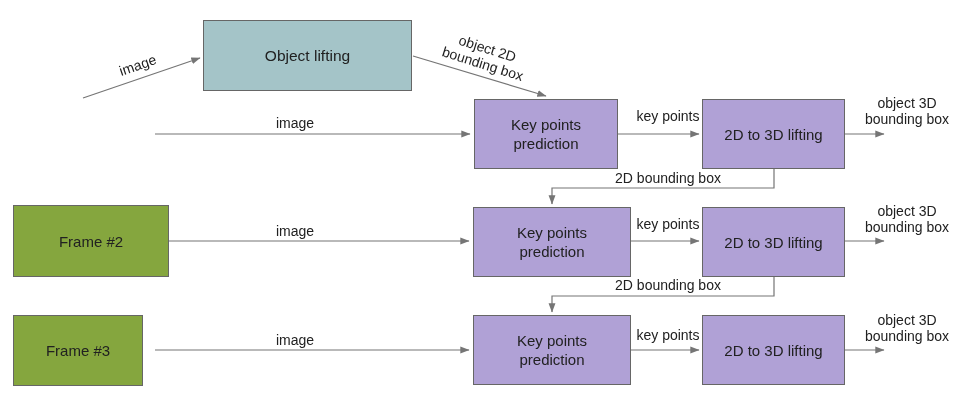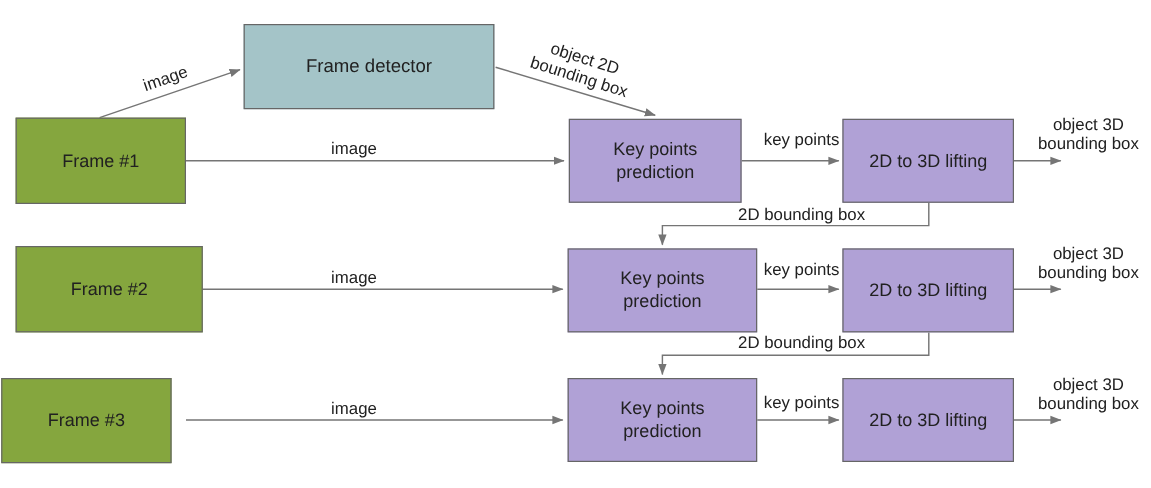--- a/index.html
+++ b/index.html
@@ -51,30 +51,27 @@
 
     <line x1="845" y1="134" x2="884" y2="134" marker-end="url(#ah)"></line>
     <line x1="845" y1="241" x2="884" y2="241" marker-end="url(#ah)"></line>
     <line x1="845" y1="350" x2="884" y2="350" marker-end="url(#ah)"></line>
 
     <polyline points="774,169 774,188 552,188 552,204" marker-end="url(#ah)"></polyline>
     <polyline points="774,277 774,296 552,296 552,312" marker-end="url(#ah)"></polyline>
   </svg>
 
   <div class="node detector" style="left:203px;top:20px;width:209px;height:71px">
-    <span>Frame detector</span>
+    <span>Object lifting</span>
   </div>
 
-  <div class="node frame" style="left:13px;top:98px;width:142px;height:72px">
-    <span>Frame #1</span>
-  </div>
   <div class="node frame" style="left:13px;top:205px;width:156px;height:72px">
     <span>Frame #2</span>
   </div>
-  <div class="node frame" style="left:1px;top:315px;width:142px;height:71px">
+  <div class="node frame" style="left:13px;top:315px;width:130px;height:71px">
     <span>Frame #3</span>
   </div>
 
   <div class="node module" style="left:474px;top:99px;width:144px;height:70px">
     <span>Key points
 prediction</span>
   </div>
   <div class="node module" style="left:473px;top:207px;width:158px;height:70px">
     <span>Key points
 prediction</span>

